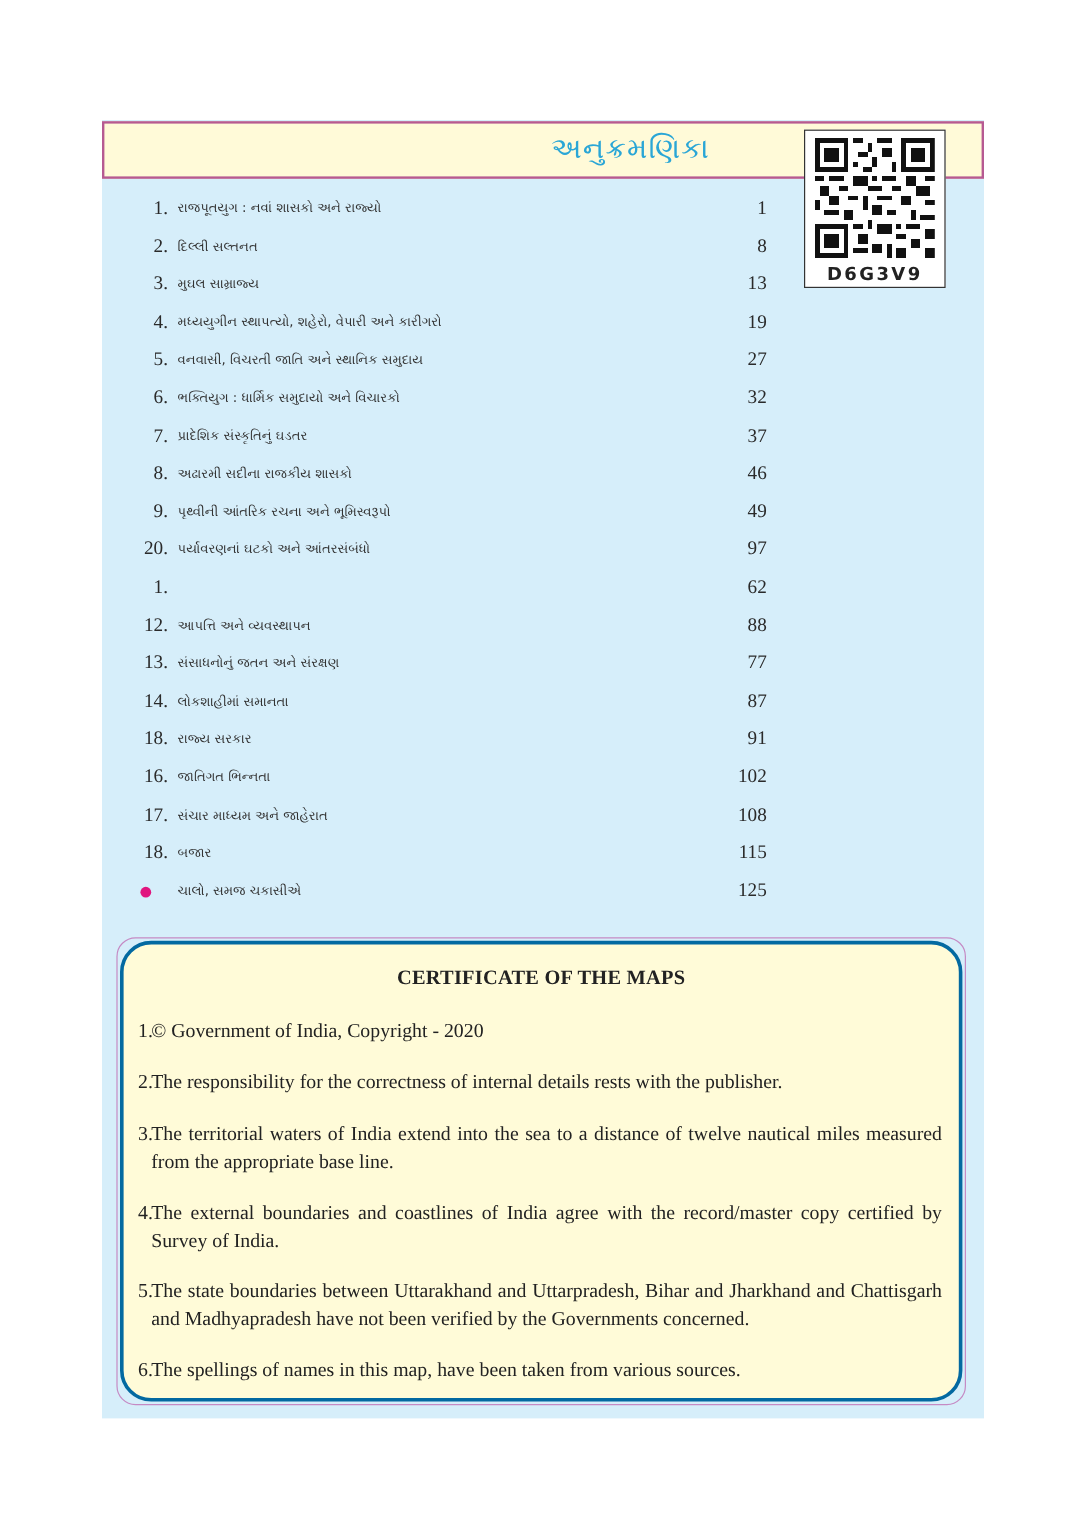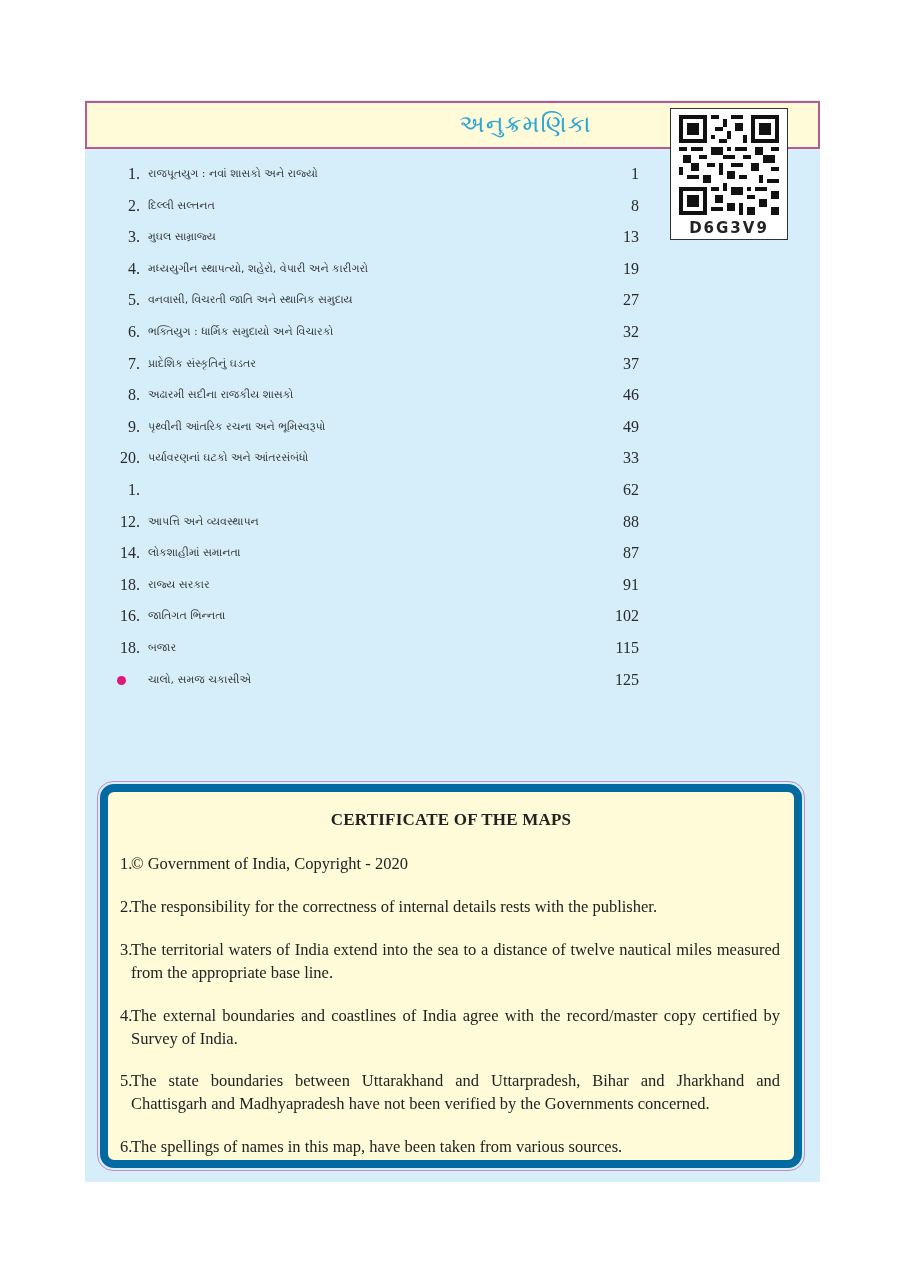--- a/index.html
+++ b/index.html
@@ -97,22 +97,22 @@
       width: 708px; height: 390px;
       border: 1.5px solid #c58ac4;
       border-radius: 16px;
       box-sizing: border-box;
     }
     .cert {
       position: absolute;
       left: 100px; top: 784px;
       width: 702px; height: 384px;
       background: #fffbd8;
-      border: 8px solid #0369a1;
-      border-radius: 14px;
+      border: 3px solid #0369a1;
+      border-radius: 26px;
       box-sizing: border-box;
     }
     .cert-title {
       position: absolute; left: 0; right: 0; top: 18px;
       text-align: center;
       font-weight: bold;
       font-size: 17px;
       color: #222;
       letter-spacing: 0.2px;
     }
@@ -250,47 +250,57 @@
       <span class="toc-page">46</span>
     </div>
   <div class="toc-row">
       <span class="toc-num">9.</span>
       <span class="toc-title">પૃથ્વીની આંતરિક રચના અને ભૂમિસ્વરૂપો</span>
       <span class="toc-page">49</span>
     </div>
   <div class="toc-row">
       <span class="toc-num">20.</span>
       <span class="toc-title">પર્યાવરણનાં ઘટકો અને આંતરસંબંધો</span>
-      <span class="toc-page">33</span>
+      <span class="toc-page">97</span>
     </div>
   <div class="toc-row">
       <span class="toc-num">1.</span>
       <span class="toc-page">62</span>
     </div>
   <div class="toc-row">
       <span class="toc-num">12.</span>
       <span class="toc-title">આપત્તિ અને વ્યવસ્થાપન</span>
       <span class="toc-page">88</span>
     </div>
   <div class="toc-row">
+      <span class="toc-num">13.</span>
+      <span class="toc-title">સંસાધનોનું જતન અને સંરક્ષણ</span>
+      <span class="toc-page">77</span>
+    </div>
+  <div class="toc-row">
       <span class="toc-num">14.</span>
       <span class="toc-title">લોકશાહીમાં સમાનતા</span>
       <span class="toc-page">87</span>
     </div>
   <div class="toc-row">
       <span class="toc-num">18.</span>
       <span class="toc-title">રાજ્ય સરકાર</span>
       <span class="toc-page">91</span>
     </div>
   <div class="toc-row">
       <span class="toc-num">16.</span>
       <span class="toc-title">જાતિગત ભિન્નતા</span>
       <span class="toc-page">102</span>
     </div>
   <div class="toc-row">
+      <span class="toc-num">17.</span>
+      <span class="toc-title">સંચાર માધ્યમ અને જાહેરાત</span>
+      <span class="toc-page">108</span>
+    </div>
+  <div class="toc-row">
       <span class="toc-num">18.</span>
       <span class="toc-title">બજાર</span>
       <span class="toc-page">115</span>
     </div>
   <div class="toc-row">
       <span class="toc-bullet"></span>
       <span class="toc-title">ચાલો, સમજ ચકાસીએ</span>
       <span class="toc-page">125</span>
     </div>
 </div>

